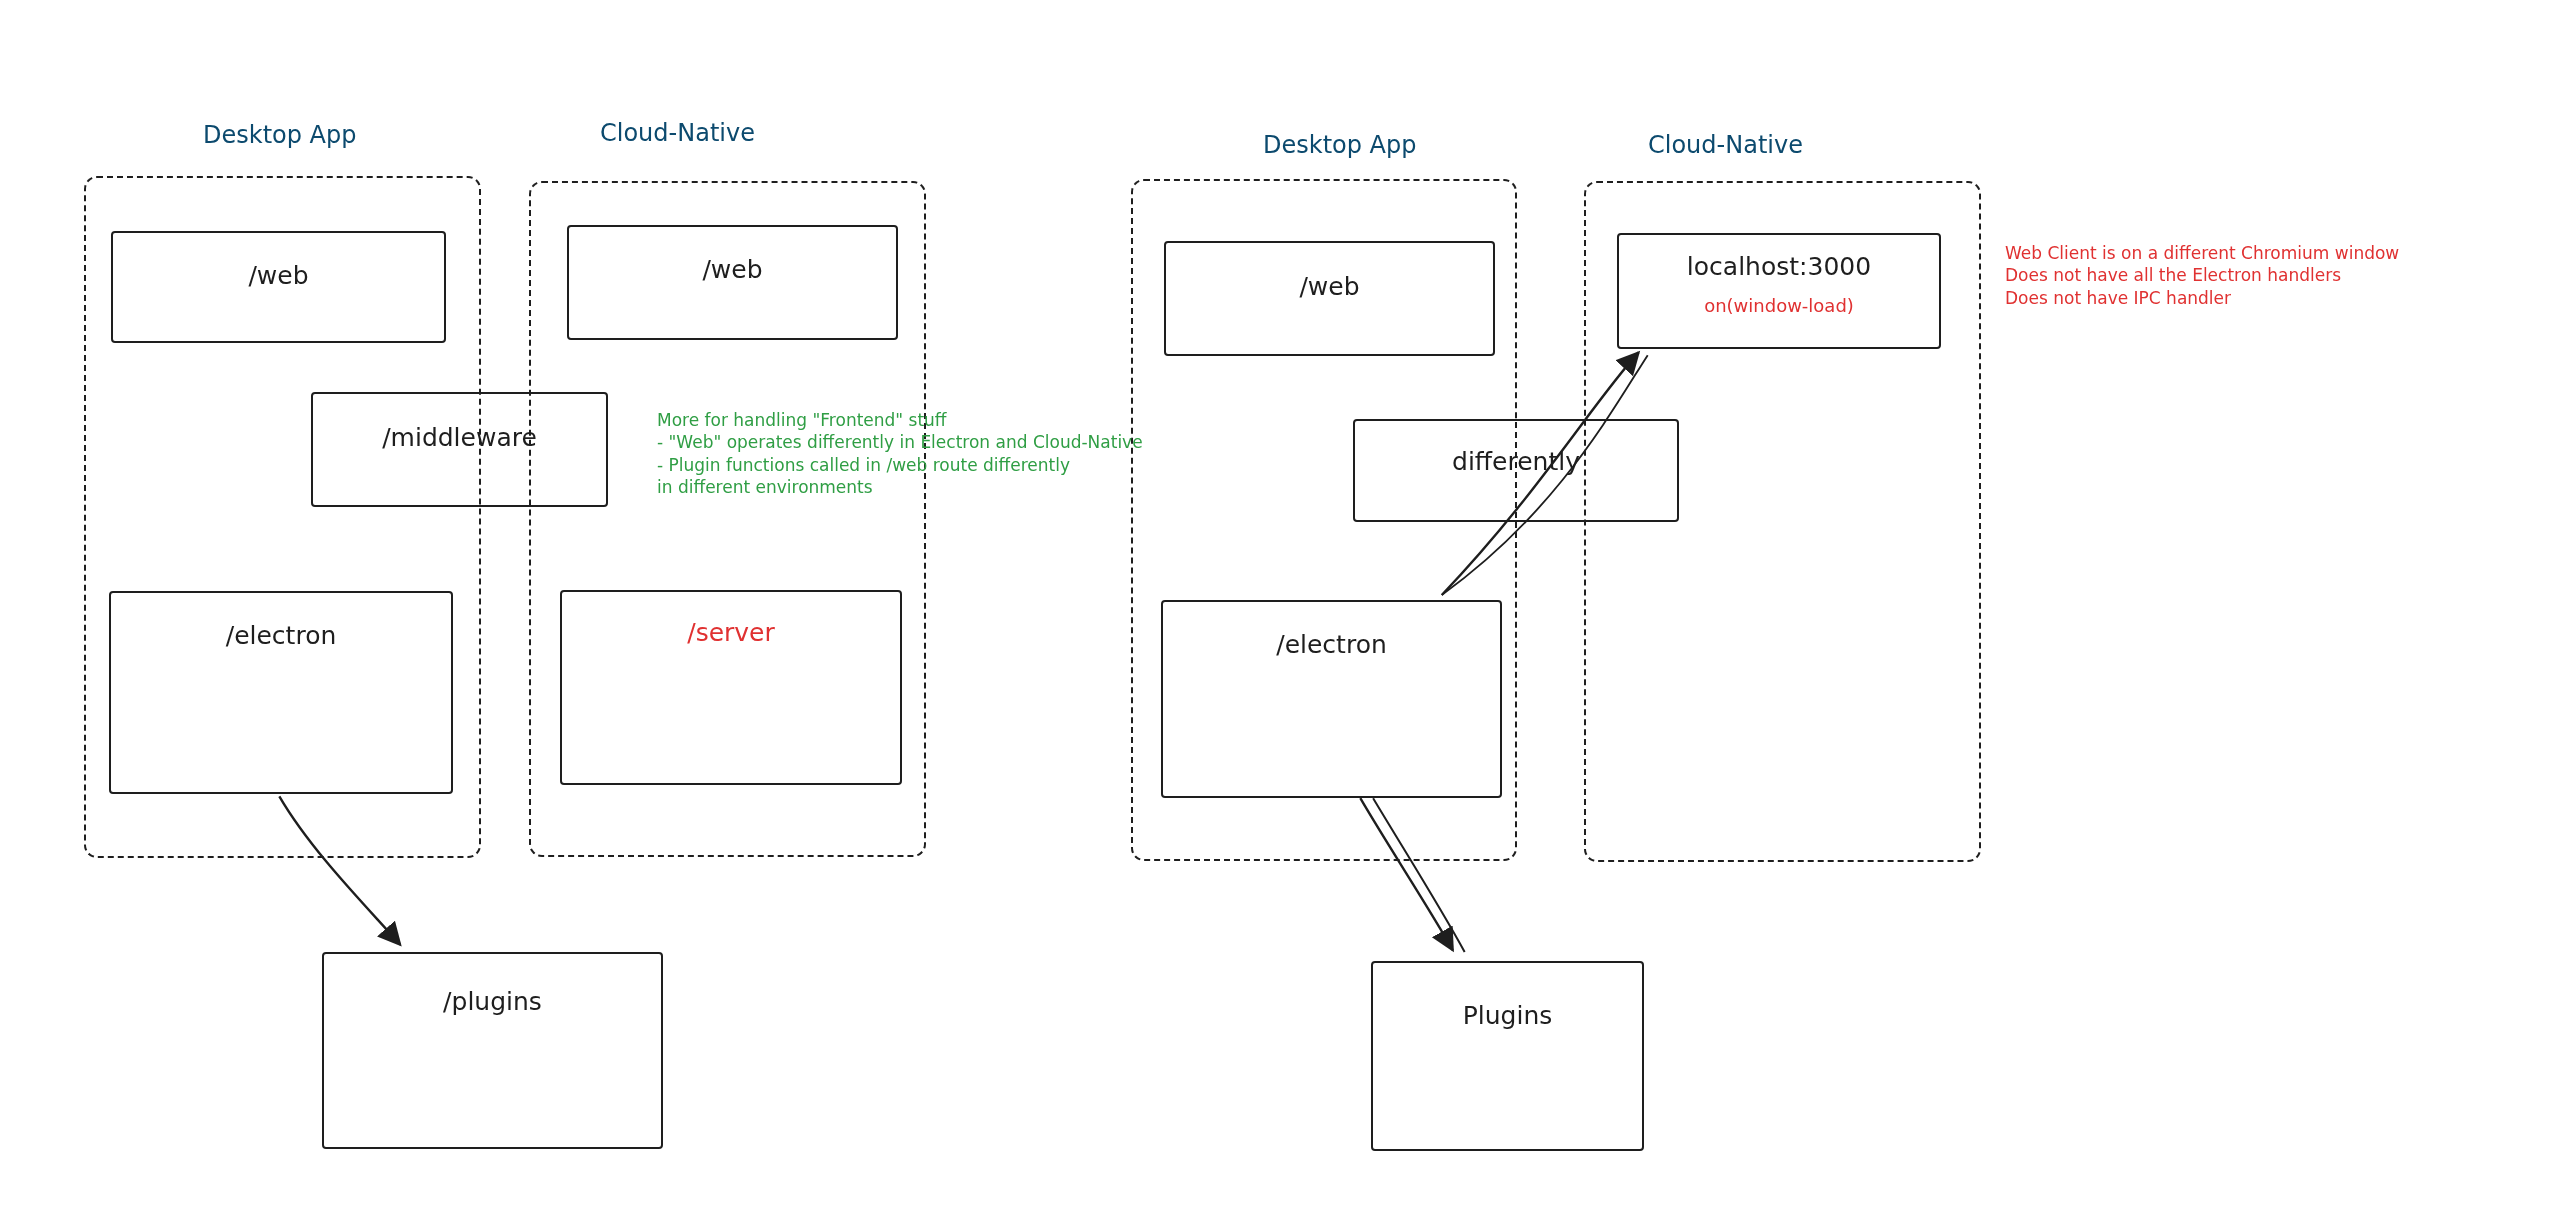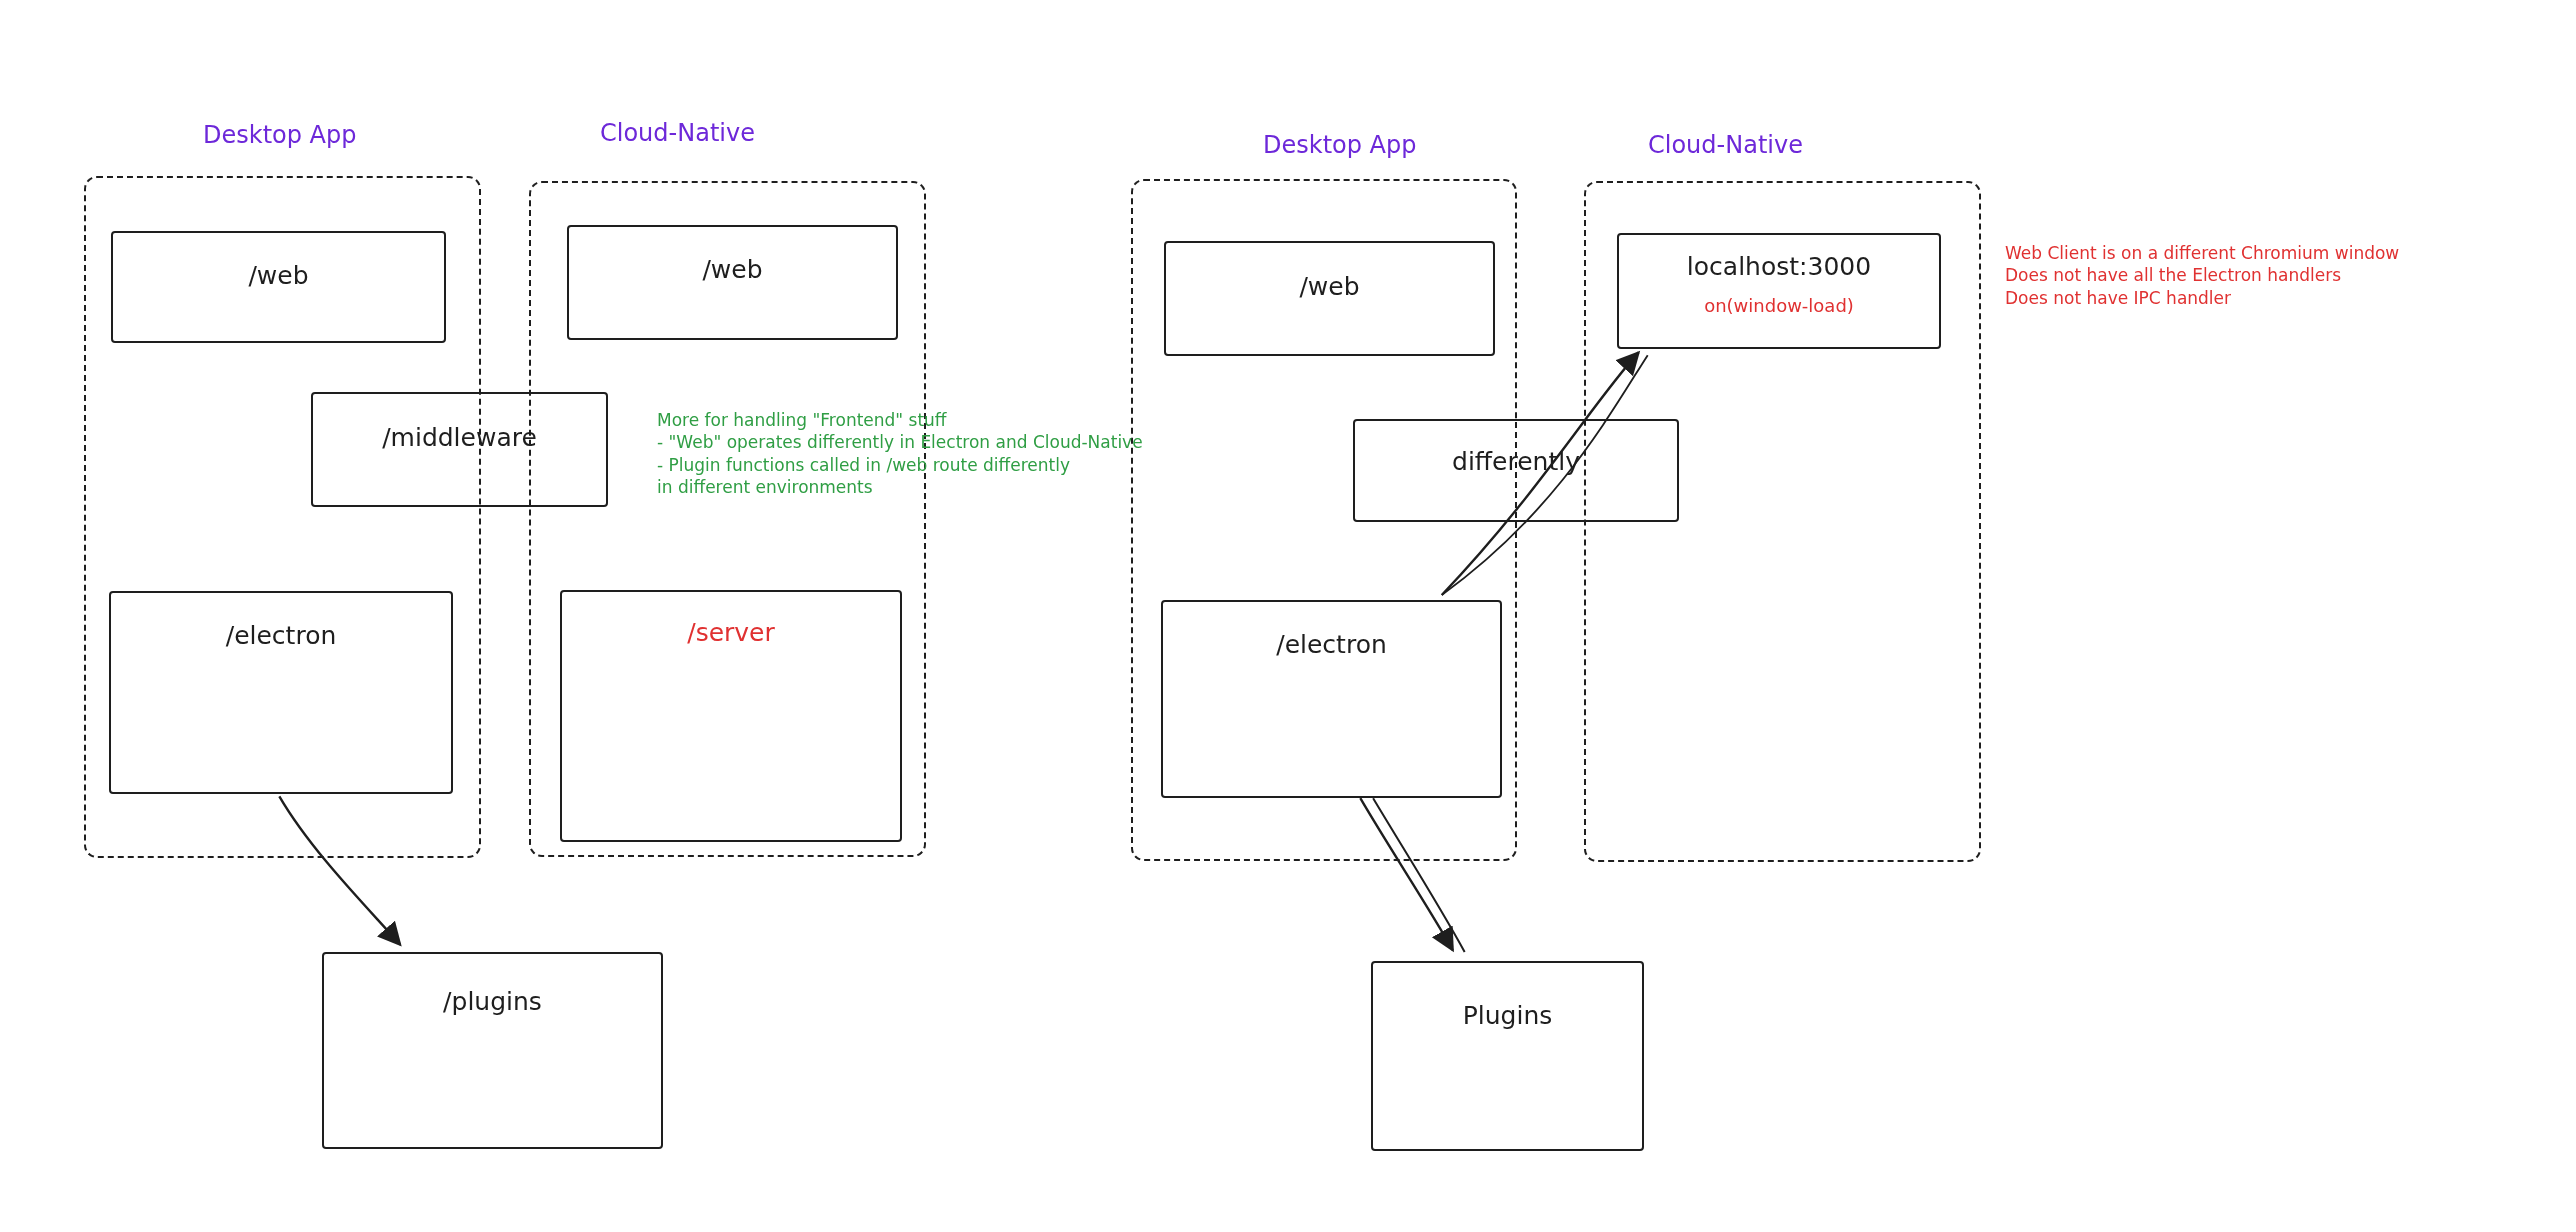--- a/index.html
+++ b/index.html
@@ -14,21 +14,21 @@
     position: relative;
     width: 2576px;
     height: 1232px;
     background: #ffffff;
     overflow: hidden;
   }
   .grp-label {
     position: absolute;
     font-family: "DejaVu Sans", sans-serif;
     font-size: 24px;
-    color: #6d28d9;
+    color: #0c4a6e;
     white-space: nowrap;
   }
   .dashed-group {
     position: absolute;
     border: 2.3px dashed #1e1e1e;
     border-radius: 13px;
     box-sizing: border-box;
   }
   .node {
     position: absolute;
@@ -96,21 +96,21 @@
   </div>
 
   <div class="node" style="left:311px; top:392px; width:297px; height:115px;">
     <div class="node-label" style="top:29px;">/middleware</div>
   </div>
 
   <div class="node" style="left:109px; top:591px; width:344px; height:203px;">
     <div class="node-label" style="top:27.5px;">/electron</div>
   </div>
 
-  <div class="node" style="left:560px; top:590px; width:342px; height:252px;">
+  <div class="node" style="left:560px; top:590px; width:342px; height:195px;">
     <div class="node-label red" style="top:26px;">/server</div>
   </div>
 
   <div class="node" style="left:322px; top:952px; width:341px; height:197px;">
     <div class="node-label" style="top:33px;">/plugins</div>
   </div>
 
   <div class="grp-label" style="left:1263px; top:131px;">Desktop App</div>
   <div class="dashed-group" style="left:1131px; top:179px; width:386px; height:682px;"></div>
 

